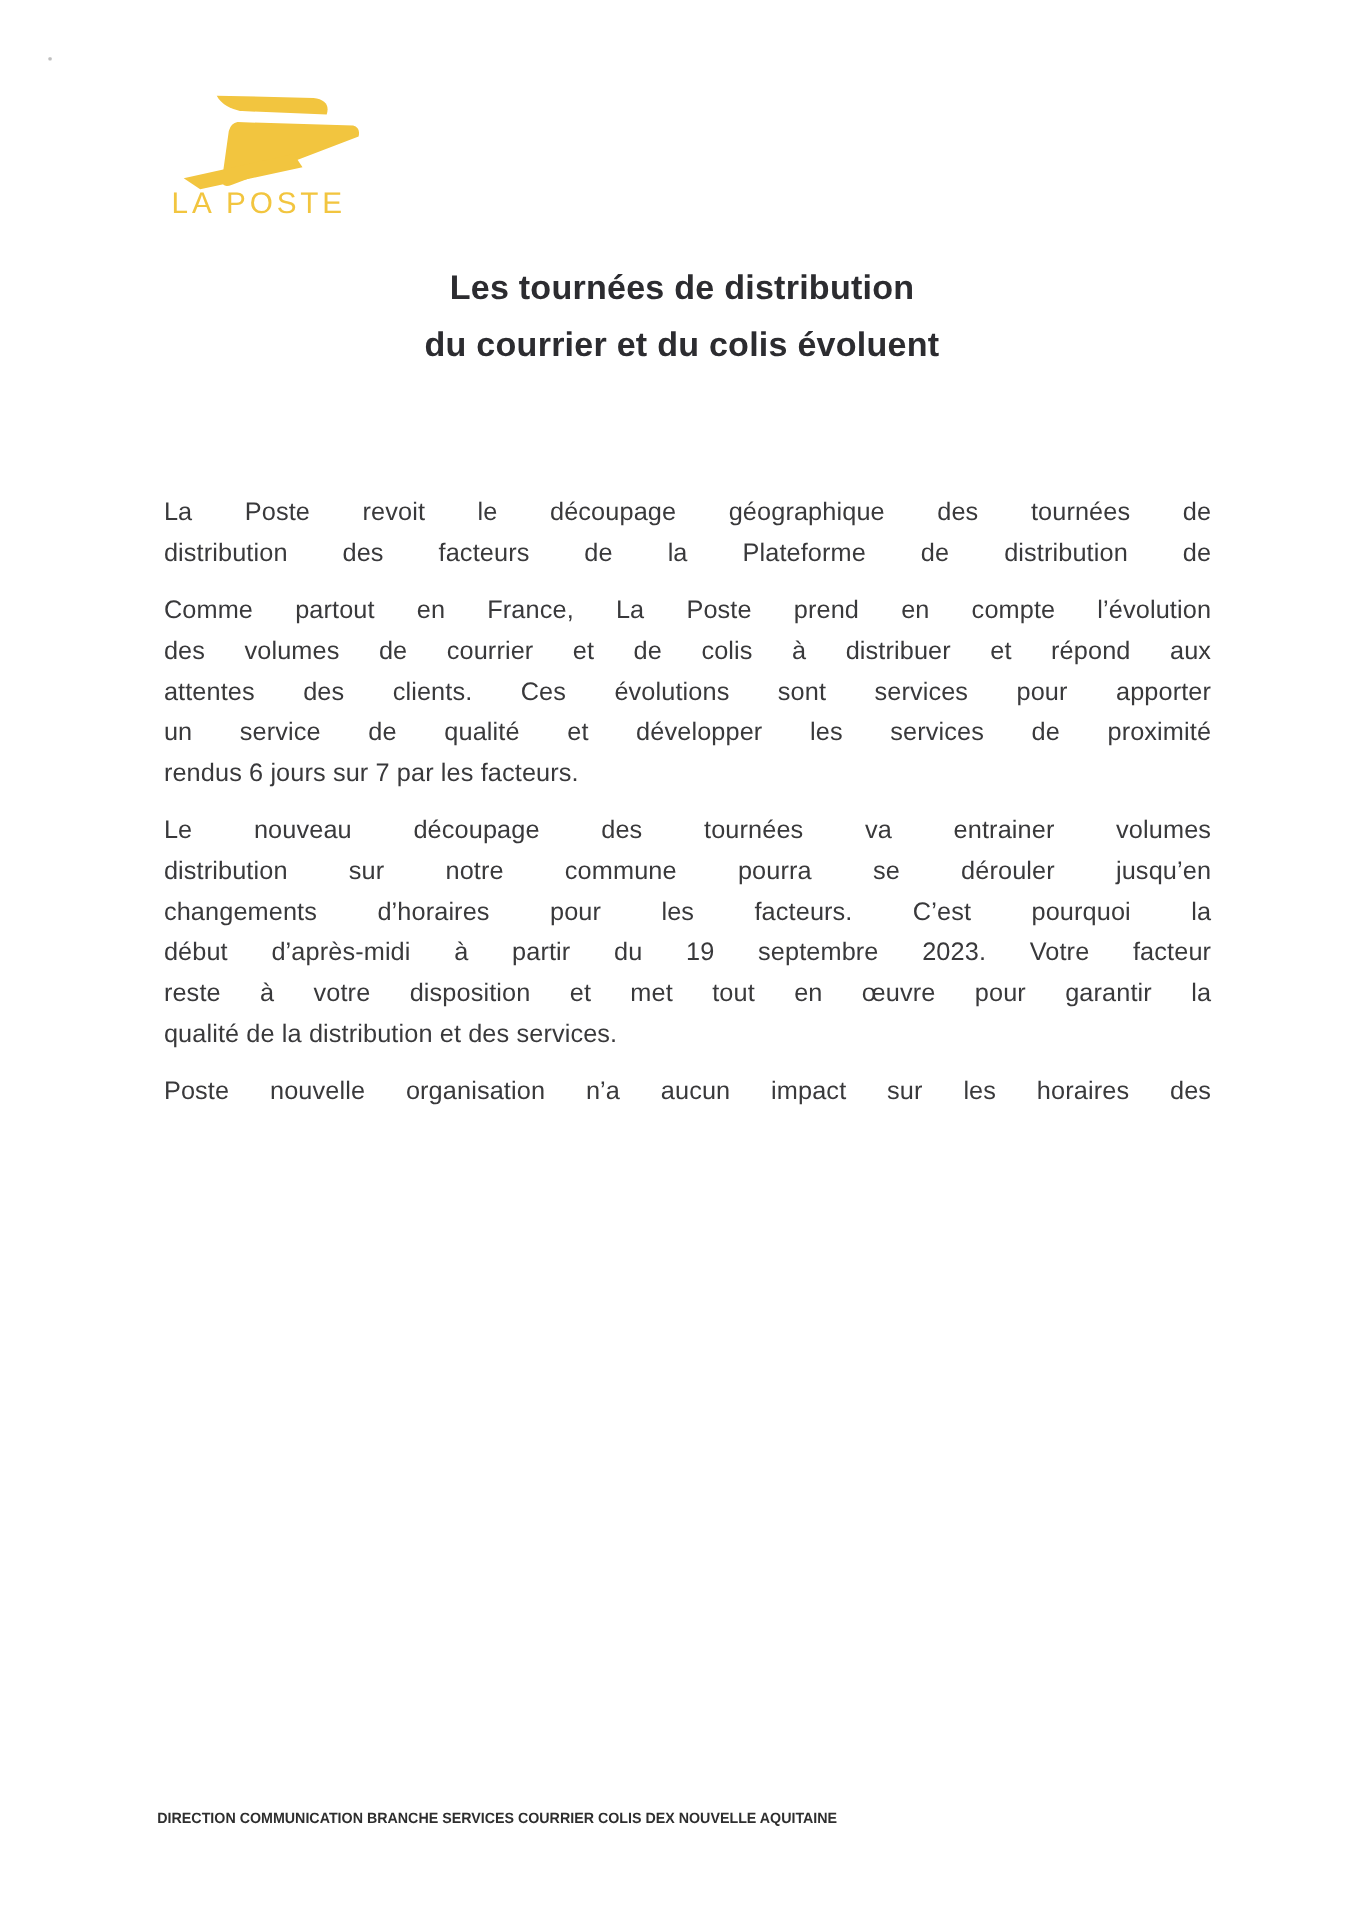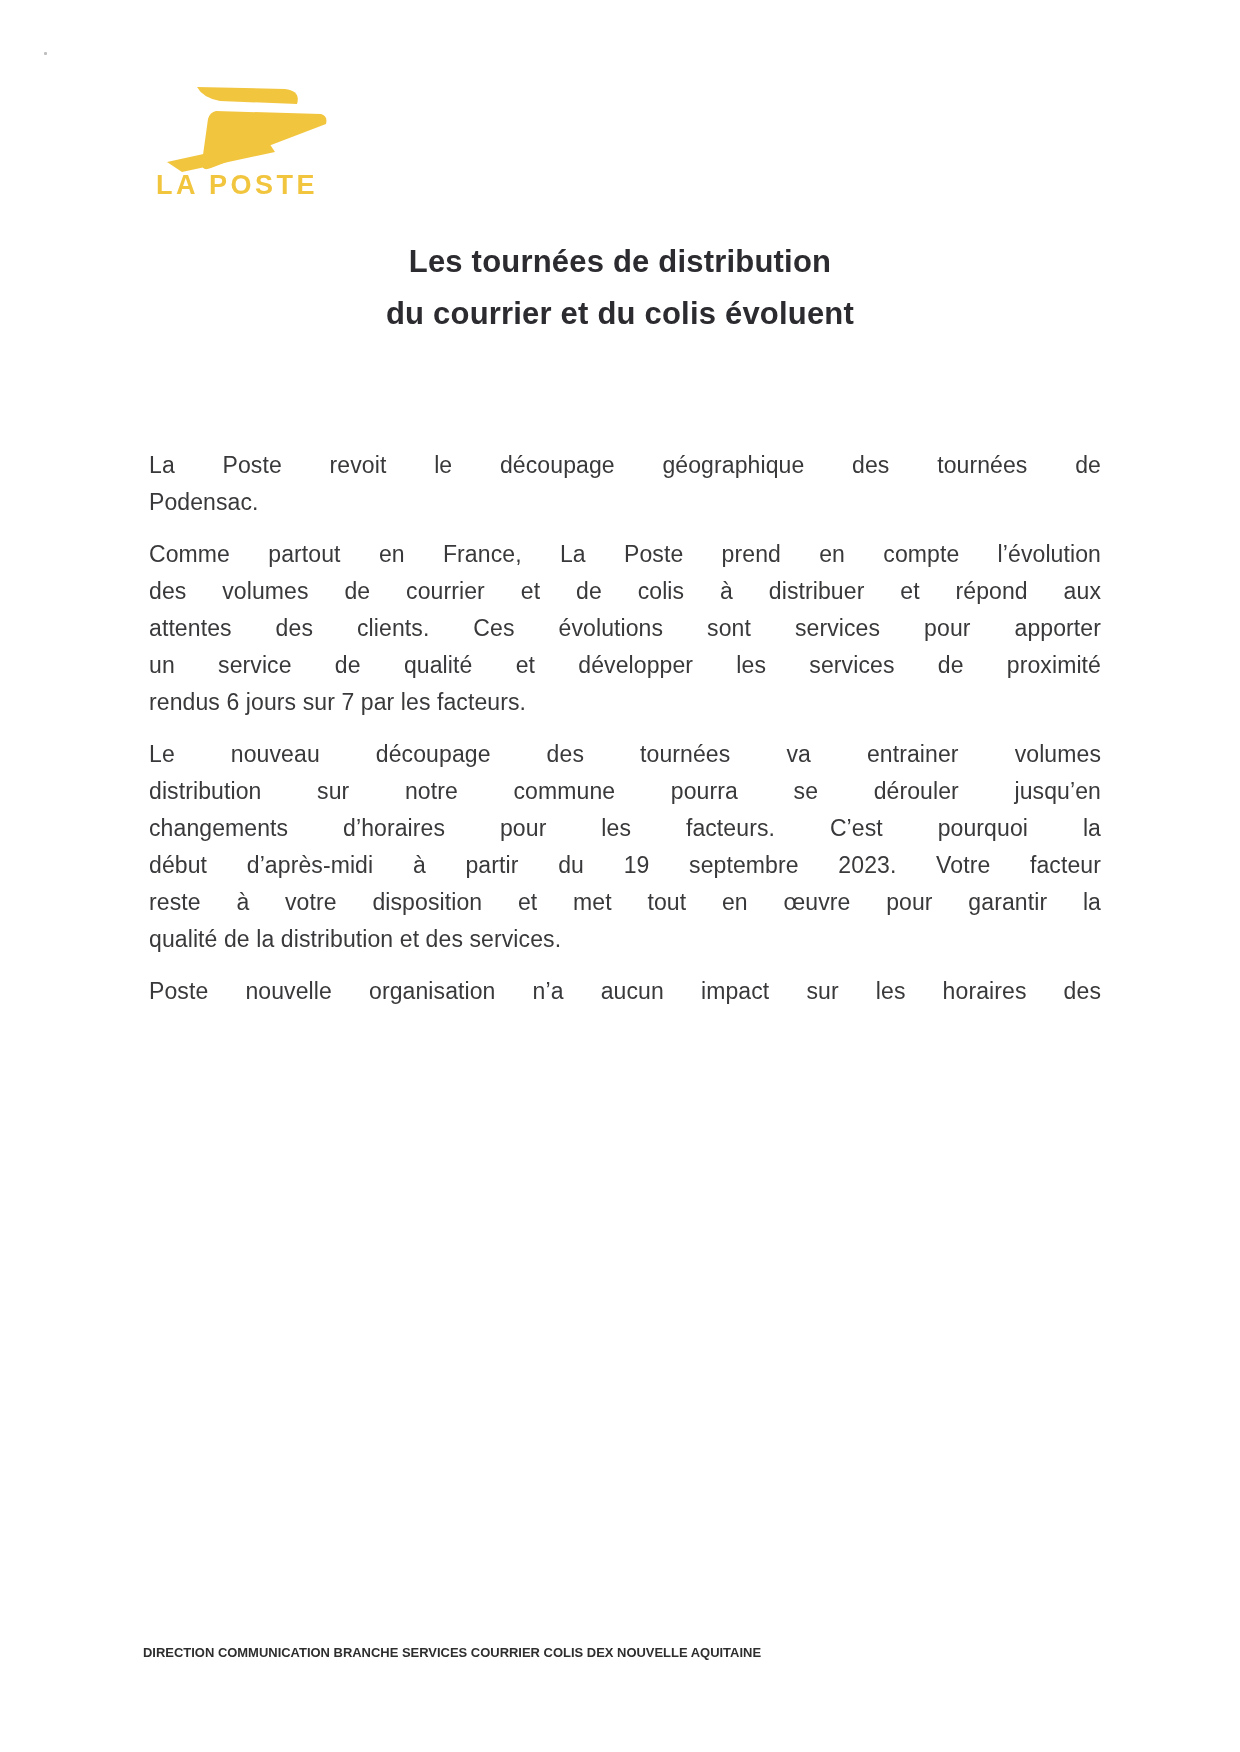--- a/index.html
+++ b/index.html
@@ -23,21 +23,21 @@
   
   .speck{
     position:absolute;left:44px;top:52px;width:3px;height:3px;
     background:#8a8a8a;opacity:.55;border-radius:1px;
   }
   
   .logo-block{position:absolute;left:155px;top:82px;width:200px;}
   .logo-bird{display:block;color:var(--brand-yellow);}
   .logo-wordmark{
     position:absolute;left:1px;top:88px;
-    font-size:27px;font-weight:700;letter-spacing:3.5px;
+    font-size:27px;font-weight:400;letter-spacing:3.5px;
     color:var(--brand-yellow);
     white-space:nowrap;
   }
   
   .doc-title{
     position:absolute;left:0;top:236px;width:1240px;
     text-align:center;
     font-size:31px;font-weight:700;line-height:52px;
     color:var(--title-color);
     letter-spacing:.2px;
@@ -85,21 +85,21 @@
   </div>
 
   <div class="doc-title">
     <div>Les tournées de distribution</div>
     <div>du courrier et du colis évoluent</div>
   </div>
 
   <div class="doc-body">
       <div class="para">
         <div class="line">La Poste revoit le découpage géographique des tournées de</div>
-        <div class="line last">Podensac.</div>
+        <div class="line">distribution des facteurs de la Plateforme de distribution de</div>
       </div>
       <div class="para">
         <div class="line">Comme partout en France, La Poste prend en compte l’évolution</div>
         <div class="line">des volumes de courrier et de colis à distribuer et répond aux</div>
         <div class="line">attentes des clients. Ces évolutions sont services pour apporter</div>
         <div class="line">un service de qualité et développer les services de proximité</div>
         <div class="line last">rendus 6 jours sur 7 par les facteurs.</div>
       </div>
       <div class="para">
         <div class="line">Le nouveau découpage des tournées va entrainer volumes</div>

